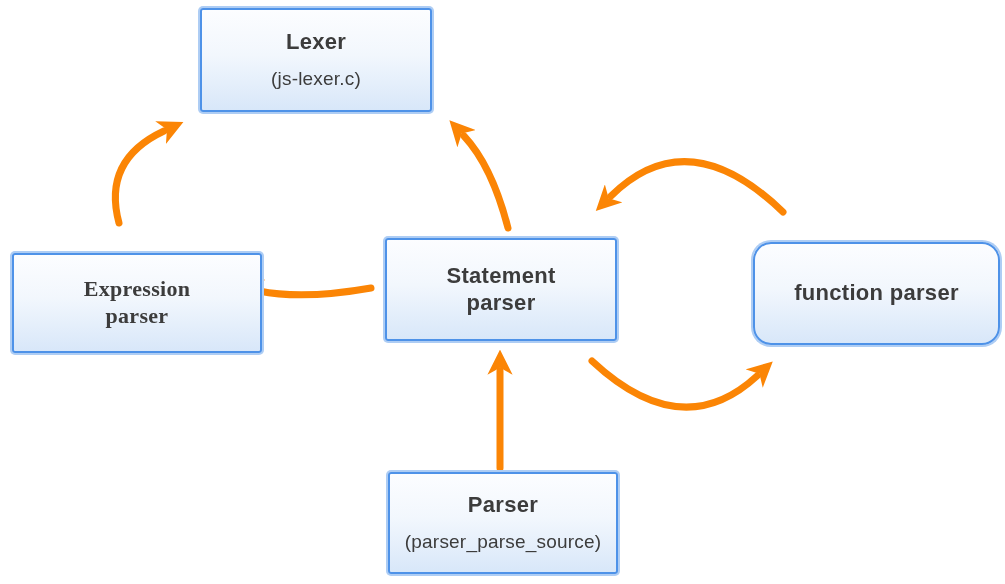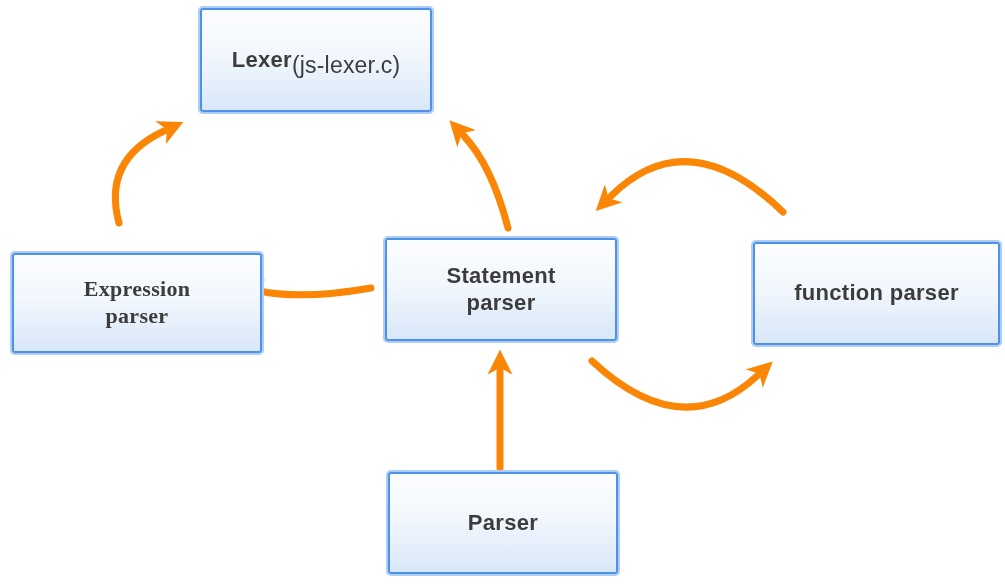--- a/index.html
+++ b/index.html
@@ -25,39 +25,40 @@
   .edge-path {
     fill: none;
     stroke: var(--arrow);
     stroke-width: 7;
     stroke-linecap: round;
   }
   .node {
     position: absolute;
     box-sizing: border-box;
     display: flex;
+    flex-direction: column;
     align-items: center;
     justify-content: center;
     text-align: center;
     border: 2px solid var(--box-border);
     border-radius: 3px;
     box-shadow: 0 0 0 2px var(--box-halo);
     background: linear-gradient(to bottom, var(--fill-top) 0%, var(--fill-mid) 45%, var(--fill-bottom) 100%);
     color: var(--text);
     padding: 4px 6px;
   }
   .node-title {
     font-weight: bold;
     font-size: 22px;
     line-height: 1.22;
     white-space: pre-line;
     letter-spacing: 0.3px;
   }
   .node-subtitle {
-    font-size: 23px;
+    font-size: 19px;
     line-height: 1.25;
     margin-top: 11px;
     letter-spacing: 0.2px;
   }
 </style>
 </head>
 <body>
 
 <div id="stage">
   <svg id="edges-svg" viewBox="0 0 1005 584" xmlns="http://www.w3.org/2000/svg">
@@ -81,20 +82,21 @@
         <div class="node-subtitle">(js-lexer.c)</div>
       </div>
       <div class="node" style="left: 12px; top: 253px; width: 250px; height: 100px; font-family: Liberation Serif, serif;">
         <div class="node-title">Expression
 parser</div>
       </div>
       <div class="node" style="left: 385px; top: 238px; width: 232px; height: 103px;">
         <div class="node-title">Statement
 parser</div>
       </div>
-      <div class="node" style="left: 753px; top: 242px; width: 247px; height: 103px;">
+      <div class="node" style="left: 753px; top: 242px; width: 247px; height: 103px; border-radius: 18px;">
         <div class="node-title">function parser</div>
       </div>
       <div class="node" style="left: 388px; top: 472px; width: 230px; height: 102px;">
         <div class="node-title">Parser</div>
+        <div class="node-subtitle">(parser_parse_source)</div>
       </div>
     </div>
 </div>
 
 </body></html>

